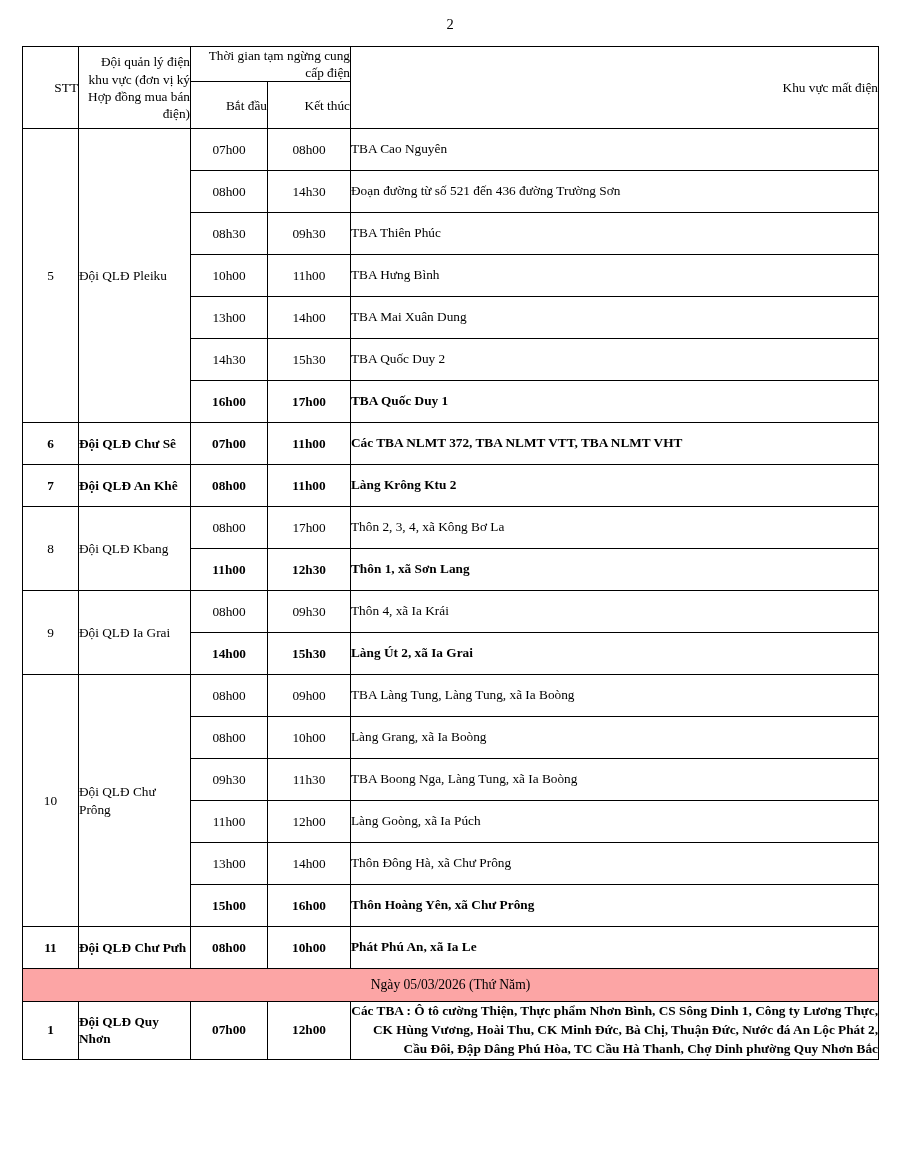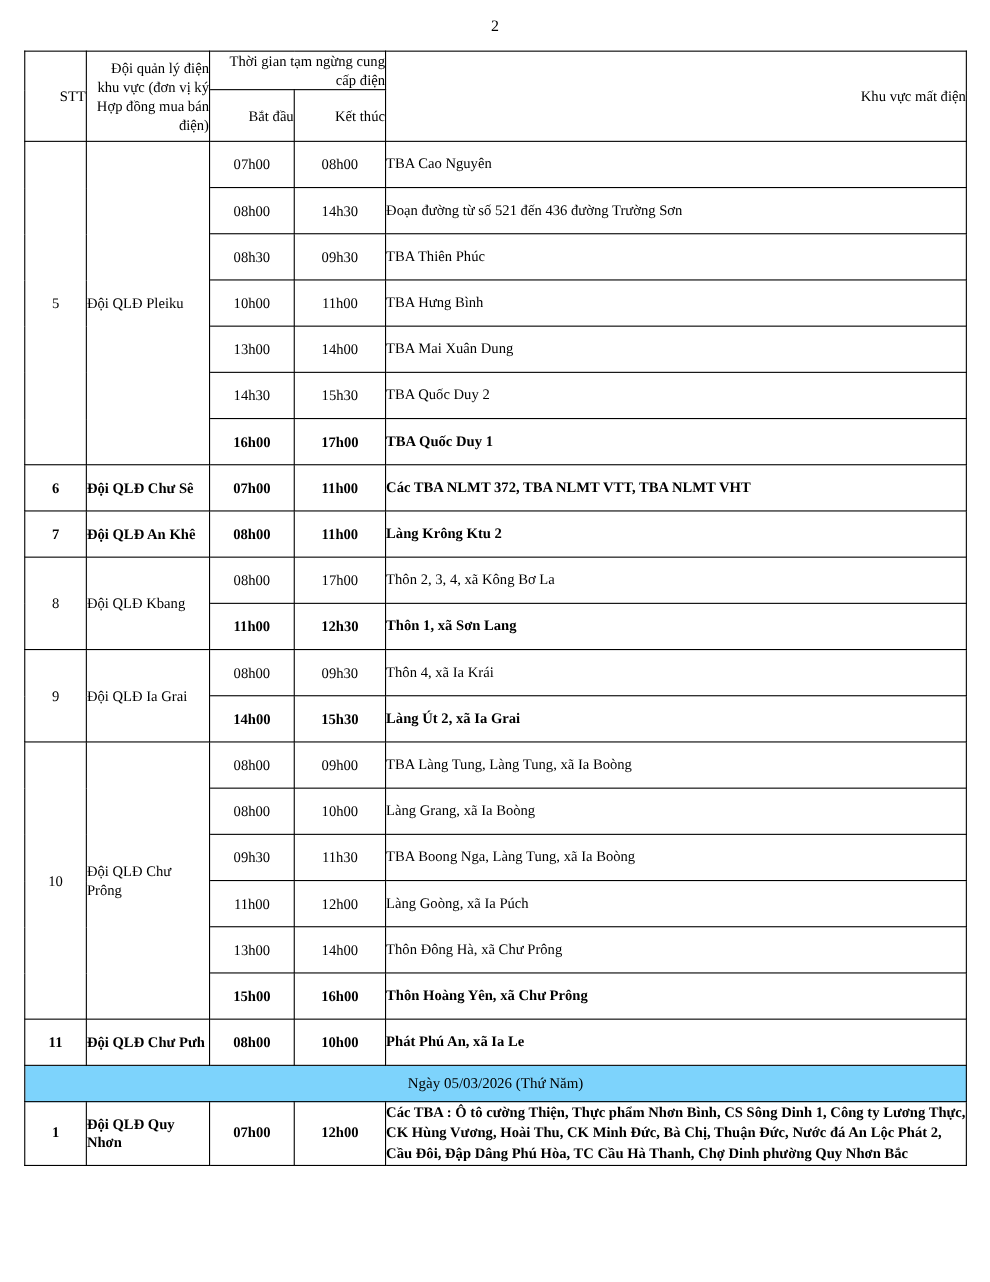--- a/index.html
+++ b/index.html
@@ -82,35 +82,36 @@
     padding: 4px 6px 4px 7px;
     line-height: 1.36;
   }
   tr.data-row td { height: 41px; }
 
   
   tr.group-start > td { border-top: 1.6px solid #000000; }
   tr.group-end > td { border-bottom: 1.6px solid #000000; font-weight: bold; }
 
   td.date-banner {
-    background: #7dd3fc;
+    background: #fca5a5;
     text-align: center;
     font-weight: bold;
     font-size: 13.6px;
     height: 32px;
     border-top: 1.6px solid #000;
     border-bottom: 1.6px solid #000;
   }
   tr.last-row > td { border-bottom: 1.6px solid #000; }
   thead tr.head-top th { border-top: 1.6px solid #000; }
   thead th.h-stt, thead th.h-team, thead th.h-area { border-top: 1.6px solid #000; }
   tr.head-bottom th { border-bottom: 1.6px solid #000; }
   td.area-multiline {
     padding: 5px 6px 5px 7px;
     line-height: 1.42;
+    text-align: right;
   }
 </style>
 </head>
 <body>
 
 <div class="page">
 
   <div class="page-number">2</div>
 
   <table class="outage">

